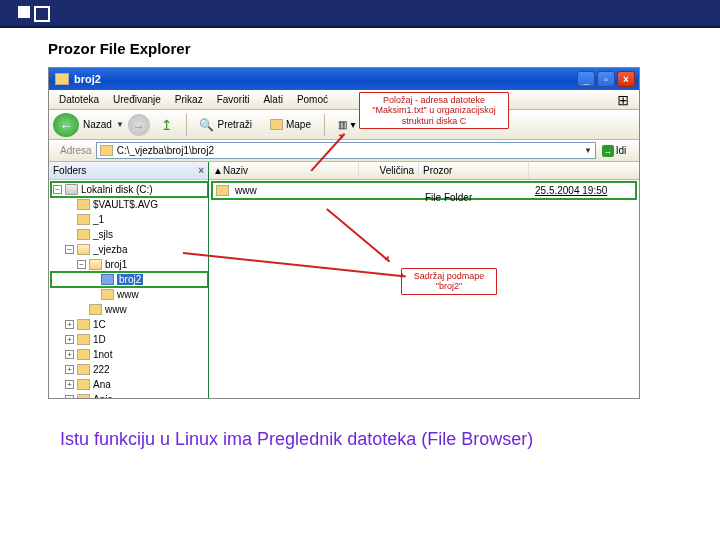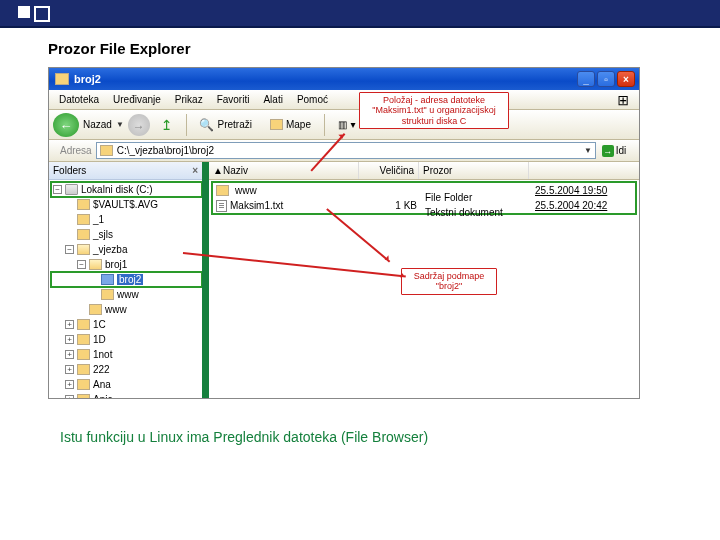--- a/index.html
+++ b/index.html
@@ -29,21 +29,21 @@
   .ico-search { font-size: 12px; }
   .ico-fold { width: 13px; height: 11px; background: #f7d37a; border: 1px solid #ba8; display: inline-block; }
   
   .addrbar { height: 22px; background: linear-gradient(#fff,#ece9d8); border-bottom: 1px solid #c0b89a; display: flex; align-items: center; padding: 0 11px; gap: 4px; }
   .addrlabel { color: #888; font-size: 10px; }
   .addrinput { flex: 1; height: 17px; background: #fff; border: 1px solid #7f9db9; display: flex; align-items: center; padding: 0 3px; gap: 4px; }
   .go-btn { width: 28px; height: 17px; display: flex; align-items: center; justify-content: center; gap: 2px; }
   .go-arrow { width: 12px; height: 12px; background: #2a9a2a; display: flex; align-items: center; justify-content: center; color: #fff; font-size: 9px; border-radius: 2px; }
   
   .main { display: flex; height: 237px; }
-  .folders-pane { width: 160px; background: #fff; border-right: 7px solid #15803d; overflow: hidden; }
+  .folders-pane { width: 160px; background: #fff; border-right: 1px solid #15803d; overflow: hidden; }
   .pane-header { height: 18px; background: linear-gradient(#eef3fb,#d6e3f4); display: flex; align-items: center; padding: 0 4px; font-size: 10px; justify-content: space-between; border-bottom: 1px solid #b8c8e0; }
   .close-x { color: #666; cursor: pointer; font-weight: bold; }
   .tree { padding: 2px 0 2px 2px; font-size: 10px; line-height: 15px; }
   .tn { display: flex; align-items: center; height: 15px; white-space: nowrap; }
   .tg { width: 9px; height: 9px; border: 1px solid #888; background: #fff; display: flex; align-items: center; justify-content: center; font-size: 8px; color: #444; margin-right: 3px; flex-shrink: 0; }
   .fold-ico { width: 13px; height: 11px; background: #f7d37a; border: 1px solid #ba8; margin-right: 3px; flex-shrink: 0; }
   .fold-ico.open { background: linear-gradient(#fff2c2,#f7d37a); }
   .fold-ico.sel { background: #7aa7e8; border-color: #4a77b8; }
   .disk-ico { width: 13px; height: 11px; background: linear-gradient(#eee,#ccc); border: 1px solid #999; border-radius: 1px; margin-right: 3px; flex-shrink: 0; }
   .nd0 { padding-left: 2px; } .nd1 { padding-left: 14px; } .nd2 { padding-left: 26px; } .nd3 { padding-left: 38px; }
@@ -61,21 +61,21 @@
   .frow .size { width: 60px; text-align: right; padding-right: 4px; }
   .frow .type { width: 110px; padding-left: 4px; margin-top: 13px; }
   .frow .date { flex: 1; padding-left: 4px; text-decoration: underline; }
   .txt-ico { width: 11px; height: 12px; background: #fff; border: 1px solid #888; position: relative; }
   .txt-ico::after { content: ""; position: absolute; left: 2px; top: 2px; width: 5px; height: 1px; background: #888; box-shadow: 0 2px #888, 0 4px #888; }
   
   .callout { position: absolute; background: #fff; border: 1.5px solid #d02020; font-size: 9px; color: #c01010; padding: 2px 4px; text-align: center; line-height: 1.15; border-radius: 1px; }
   .arrow-line { position: absolute; background: #d02020; height: 1.5px; transform-origin: left center; }
   .arrow-line::after { content: ""; position: absolute; right: -1px; top: -3px; border: 3.5px solid transparent; border-left-color: #d02020; }
   
-  .slide-footer { font-size: 14px; margin: 30px 0 0 60px; color: #15803d; }
+  .slide-footer { font-size: 18px; margin: 30px 0 0 60px; color: #6d28d9; }
 </style>
 </head>
 <body>
 
 <div class="slide-header"></div>
 <div class="slide-title">Prozor File Explorer</div>
 
 <div class="screenshot">
 
   <div class="titlebar">
@@ -226,29 +226,20 @@
         <div class="rows-border" id="rows">
             <div class="frow">
               <span class="name">
                 <span class="fold-ico"></span>
                 <span>www</span>
               </span>
               <span class="size"></span>
               <span class="type">File Folder</span>
               <span class="date">25.5.2004 19:50</span>
             </div>
-            <div class="frow">
-              <span class="name">
-                <span class="txt-ico"></span>
-                <span>Maksim1.txt</span>
-              </span>
-              <span class="size">1 KB</span>
-              <span class="type">Tekstni dokument</span>
-              <span class="date">25.5.2004 20:42</span>
-            </div>
           </div>
       </div>
     </div>
   </div>
 
   <div class="callout" style="left:310px; top:24px; width:150px;">Položaj - adresa datoteke "Maksim1.txt" u organizacijskoj strukturi diska C</div>
   <div class="arrow-line" style="left:262px; top:102px; width:50px; transform: rotate(-48deg);"></div>
 
   <div class="callout" style="left:352px; top:200px; width:96px;">Sadržaj podmape "broj2"</div>
   <div class="arrow-line" style="left:278px; top:140px; width:82px; transform: rotate(40deg);"></div>

